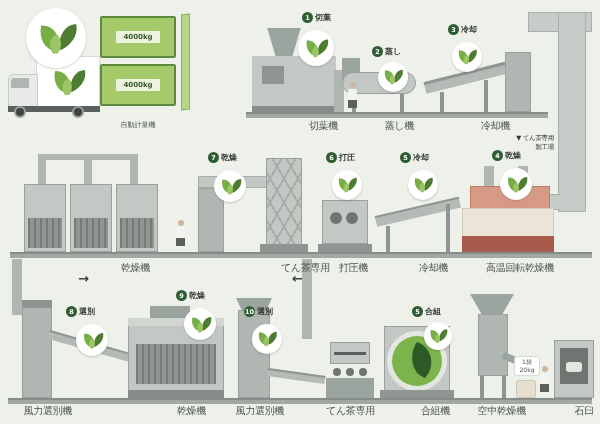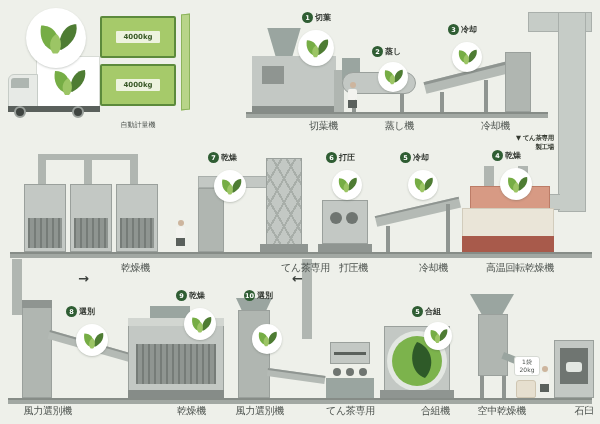--- a/index.html
+++ b/index.html
@@ -15,21 +15,21 @@
   .leafc svg{width:78%;height:78%}
   .m{position:absolute}
   .gA{background:#c3c8c4}.gB{background:#b0b6b1}.gC{background:#9aa5a0}.gD{background:#8f9591}.gE{background:#6f7571}
   .person{position:absolute;z-index:5}
   .phead{width:6px;height:6px;border-radius:50%;background:#cdb59e;margin:0 auto}
   .pbody{width:9px;height:11px;background:#f3f3ef;border-radius:2px;margin:1px auto 0}
   .plegs{width:9px;height:8px;background:#5a605c;margin:0 auto}
   .slats{background-image:repeating-linear-gradient(90deg,#767c78 0 2px,transparent 2px 6px)}
   .lattice{background-image:repeating-linear-gradient(60deg,#a8aea9 0 2px,transparent 2px 12px),repeating-linear-gradient(-60deg,#a8aea9 0 2px,transparent 2px 12px)}
   .arrow{position:absolute;font-size:13px;font-weight:bold;color:#3c413d;z-index:7;line-height:1}
-  .sidenote{position:absolute;font-size:6.5px;color:#33382f;text-align:right;line-height:1.35;z-index:7;font-weight:bold;letter-spacing:-0.3px}
+  .sidenote{position:absolute;font-size:6.5px;color:#33382f;text-align:right;line-height:1.35;z-index:7;font-weight:normal;letter-spacing:-0.3px}
   .cap{position:absolute;font-size:7px;color:#4c524e;text-align:center;white-space:nowrap}
   .cbox{position:absolute;background:#a6ca6a;border:2px solid #5c8a3c;border-radius:2px;display:flex;align-items:center;justify-content:center}
   .cbox .inner{background:#edf3df;border-radius:1px;font-size:7px;color:#3a5a28;font-weight:bold;padding:2px 7px}
   .bagtag{position:absolute;width:26px;background:#fff;border:1px solid #d6dad4;border-radius:3px;font-size:6px;color:#4c524e;text-align:center;line-height:1.3;padding:1px 0;z-index:6}
 </style>
 </head>
 <body>
 
 <svg width="0" height="0" style="position:absolute">
   <defs>
@@ -268,21 +268,21 @@
         <use href="#leafG"></use>
       </svg>
   </div>
   <div class="label" style="left:146px;top:404px;width:60px">乾燥機</div>
 
   <div>
     <div class="m gC" style="left:236px;top:298px;width:36px;height:14px;clip-path:polygon(0 0,100% 0,82% 100%,18% 100%)"></div>
     <div class="m gB" style="left:238px;top:310px;width:32px;height:88px;border:1px solid #9aa09c"></div>
     <div class="m" style="left:268px;top:368px;width:58px;height:8px;background:#b4bab5;border-top:2px solid #8f9591;transform:rotate(8deg);transform-origin:left top"></div>
   </div>
-  <div class="badge" style="left:244px;top:290px">
+  <div class="badge" style="left:244px;top:306px">
     <span class="bnum">10</span>
     <span class="bname">選別</span>
   </div>
   <div class="leafc" style="left:252px;top:324px;width:30px;height:30px">
     <svg viewBox="0 0 40 40">
         <use href="#leafG"></use>
       </svg>
   </div>
   <div class="label" style="left:224px;top:404px;width:60px">風力選別機</div>
 

